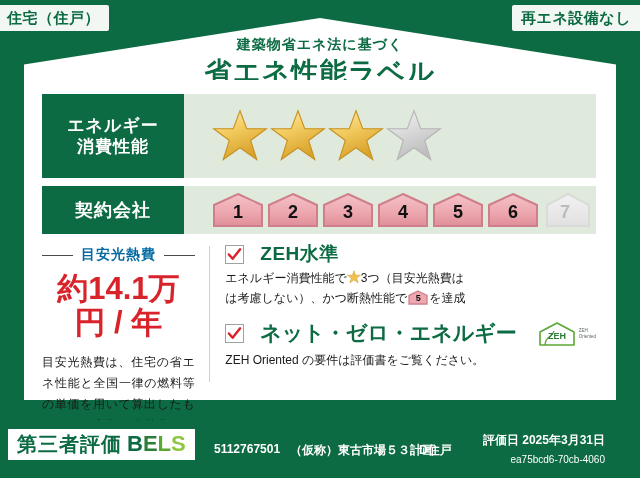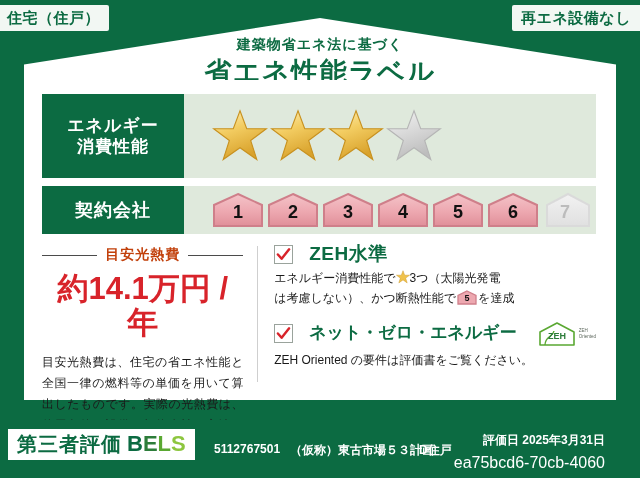--- a/index.html
+++ b/index.html
@@ -94,21 +94,21 @@
     position:absolute;left:18px;top:164px;width:554px;height:142px;
     display:flex;
   }
   .bottom-left{width:302px;box-sizing:border-box;padding-right:14px;position:relative;}
   .vdiv{width:1px;background:#cfcfcf;margin-top:2px;margin-bottom:4px;}
   .bottom-right{flex:1;box-sizing:border-box;padding-left:16px;position:relative;}
 
   
   .cost-head{
     display:flex;align-items:center;gap:8px;
-    color:#c2410c;font-size:14px;font-weight:bold;letter-spacing:1px;
+    color:#0369a1;font-size:14px;font-weight:bold;letter-spacing:1px;
     margin-top:2px;
   }
   .cost-head .rule{flex:1;height:1px;background:#4b4b4b;}
   .cost-value{
     text-align:center;color:#d8232a;
     font-size:31px;font-weight:bold;letter-spacing:0;
     margin-top:8px;line-height:1.1;
   }
   .cost-note{
     margin-top:12px;color:#1a1a1a;font-size:12px;line-height:1.75;
@@ -121,21 +121,21 @@
   .checkbox{
     width:19px;height:19px;flex:0 0 19px;
     border:1px solid #9aa39c;background:#ffffff;
     position:relative;box-sizing:border-box;
   }
   .checkbox svg{position:absolute;left:1px;top:1px;width:15px;height:15px;}
   .check-title{
     color:#0c6b42;font-weight:bold;font-size:19px;letter-spacing:.5px;
     white-space:nowrap;line-height:1.1;
   }
-  .check-title.small{font-size:17px;letter-spacing:0;}
+  .check-title.small{font-size:21px;letter-spacing:0;font-family:Liberation Serif, serif;}
   .check-desc{
     color:#1a1a1a;font-size:12px;line-height:1.7;margin-top:3px;
     text-align:justify;
   }
   .inline-star{width:14px;height:14px;vertical-align:-2px;display:inline-block;}
   .inline-house{
     display:inline-block;position:relative;width:20px;height:15px;
     vertical-align:-3px;margin:0 1px;
   }
   .inline-house svg{position:absolute;left:0;top:0;width:20px;height:15px;}
@@ -180,21 +180,21 @@
   .footer-unit{
     position:absolute;left:419px;top:22px;
     color:#ffffff;font-size:12px;font-weight:bold;white-space:nowrap;
   }
   .footer-date{
     position:absolute;right:10px;top:12px;
     color:#ffffff;font-size:12px;font-weight:bold;text-align:right;white-space:nowrap;
   }
   .footer-uuid{
     position:absolute;right:10px;top:34px;
-    color:#ffffff;font-size:16px;white-space:nowrap;
+    color:#ffffff;font-size:10px;white-space:nowrap;
   }
 </style>
 </head>
 <body>
 
 <div class="label-root">
 
   <div class="corner-badge left">住宅（住戸）</div>
   <div class="corner-badge right">再エネ設備なし</div>
 
@@ -335,21 +335,21 @@
         <div class="check-line">
           <span class="checkbox">
             <svg viewBox="0 0 16 16">
               <path d="M2 8 L6 12.5 L14 2.5" fill="none" stroke="#d8232a" stroke-width="2.6" stroke-linecap="round" stroke-linejoin="round"></path>
             </svg>
           </span>
           <span class="check-title">ZEH水準</span>
         </div>
         <div class="check-desc"><span>エネルギー消費性能で</span><svg class="inline-star" viewBox="0 0 100 100">
               <polygon points="50,5 62,37 97,37 69,58 80,92 50,71 20,92 31,58 3,37 38,37" fill="#f0c24b" stroke="#c8911f" stroke-width="3"></polygon>
-            </svg><span>3つ（太陽光発電</span><br><span>は考慮しない）、かつ断熱性能で</span><span class="inline-house"><svg viewBox="0 0 20 15">
+            </svg><span>3つ（目安光熱費は</span><br><span>は考慮しない）、かつ断熱性能で</span><span class="inline-house"><svg viewBox="0 0 20 15">
                 <polygon points="10,1 19,5.5 19,14 1,14 1,5.5" fill="#eda8b0" stroke="#cf7f8a" stroke-width="1.3"></polygon>
               </svg><b>5</b></span><span>を達成</span></div>
 
         <div class="check-line second">
           <span class="checkbox">
             <svg viewBox="0 0 16 16">
               <path d="M2 8 L6 12.5 L14 2.5" fill="none" stroke="#d8232a" stroke-width="2.6" stroke-linecap="round" stroke-linejoin="round"></path>
             </svg>
           </span>
           <span class="check-title small">ネット・ゼロ・エネルギー</span>

